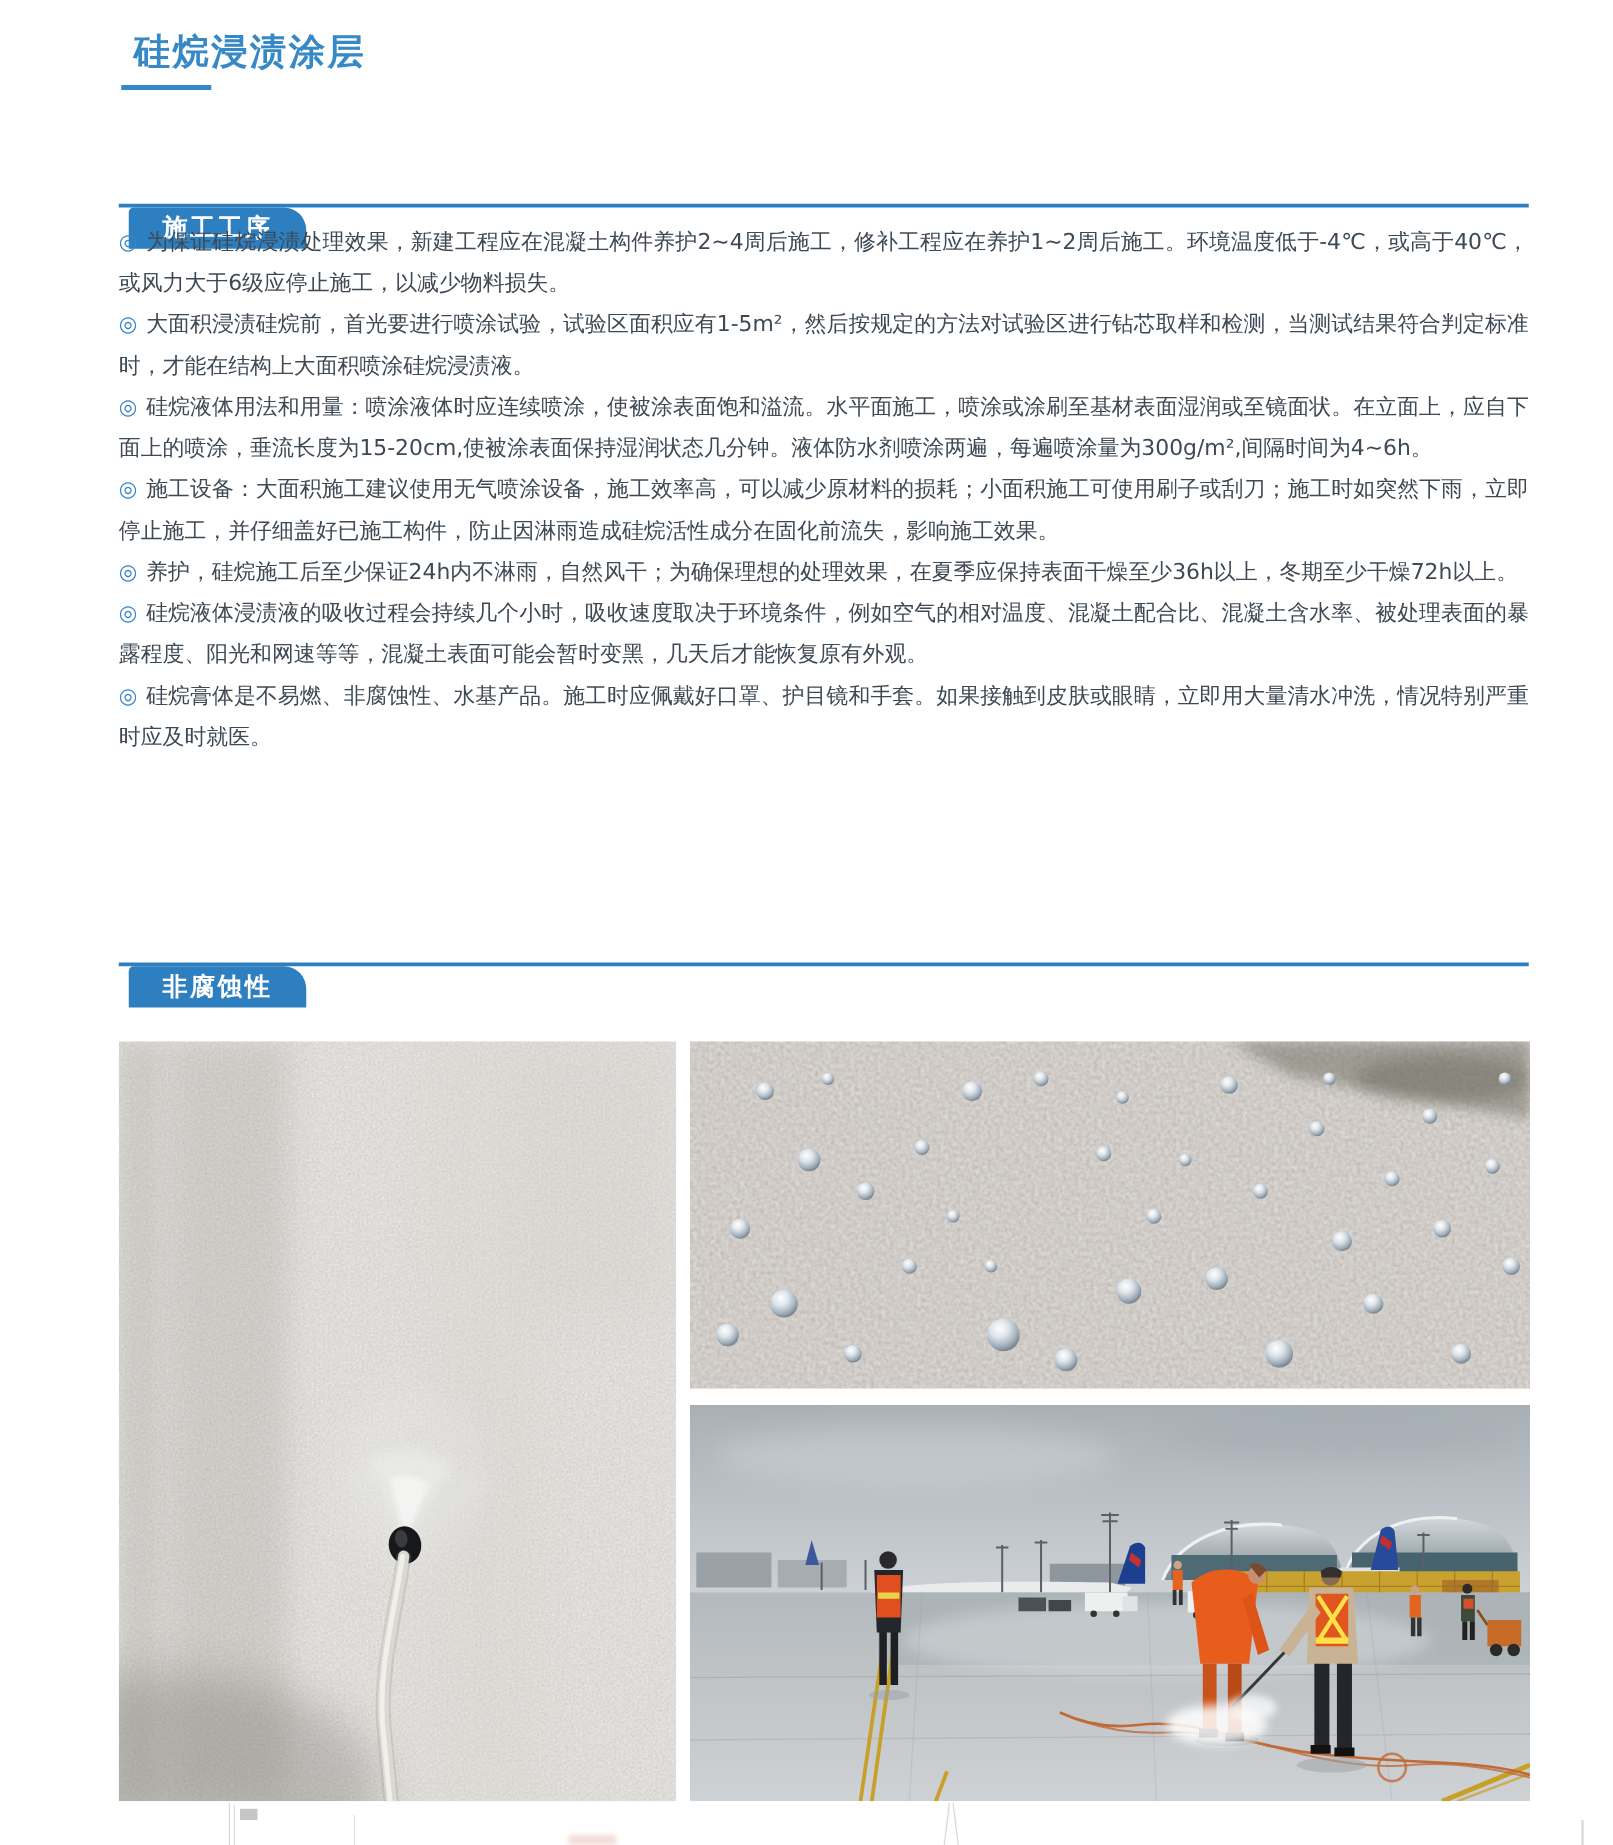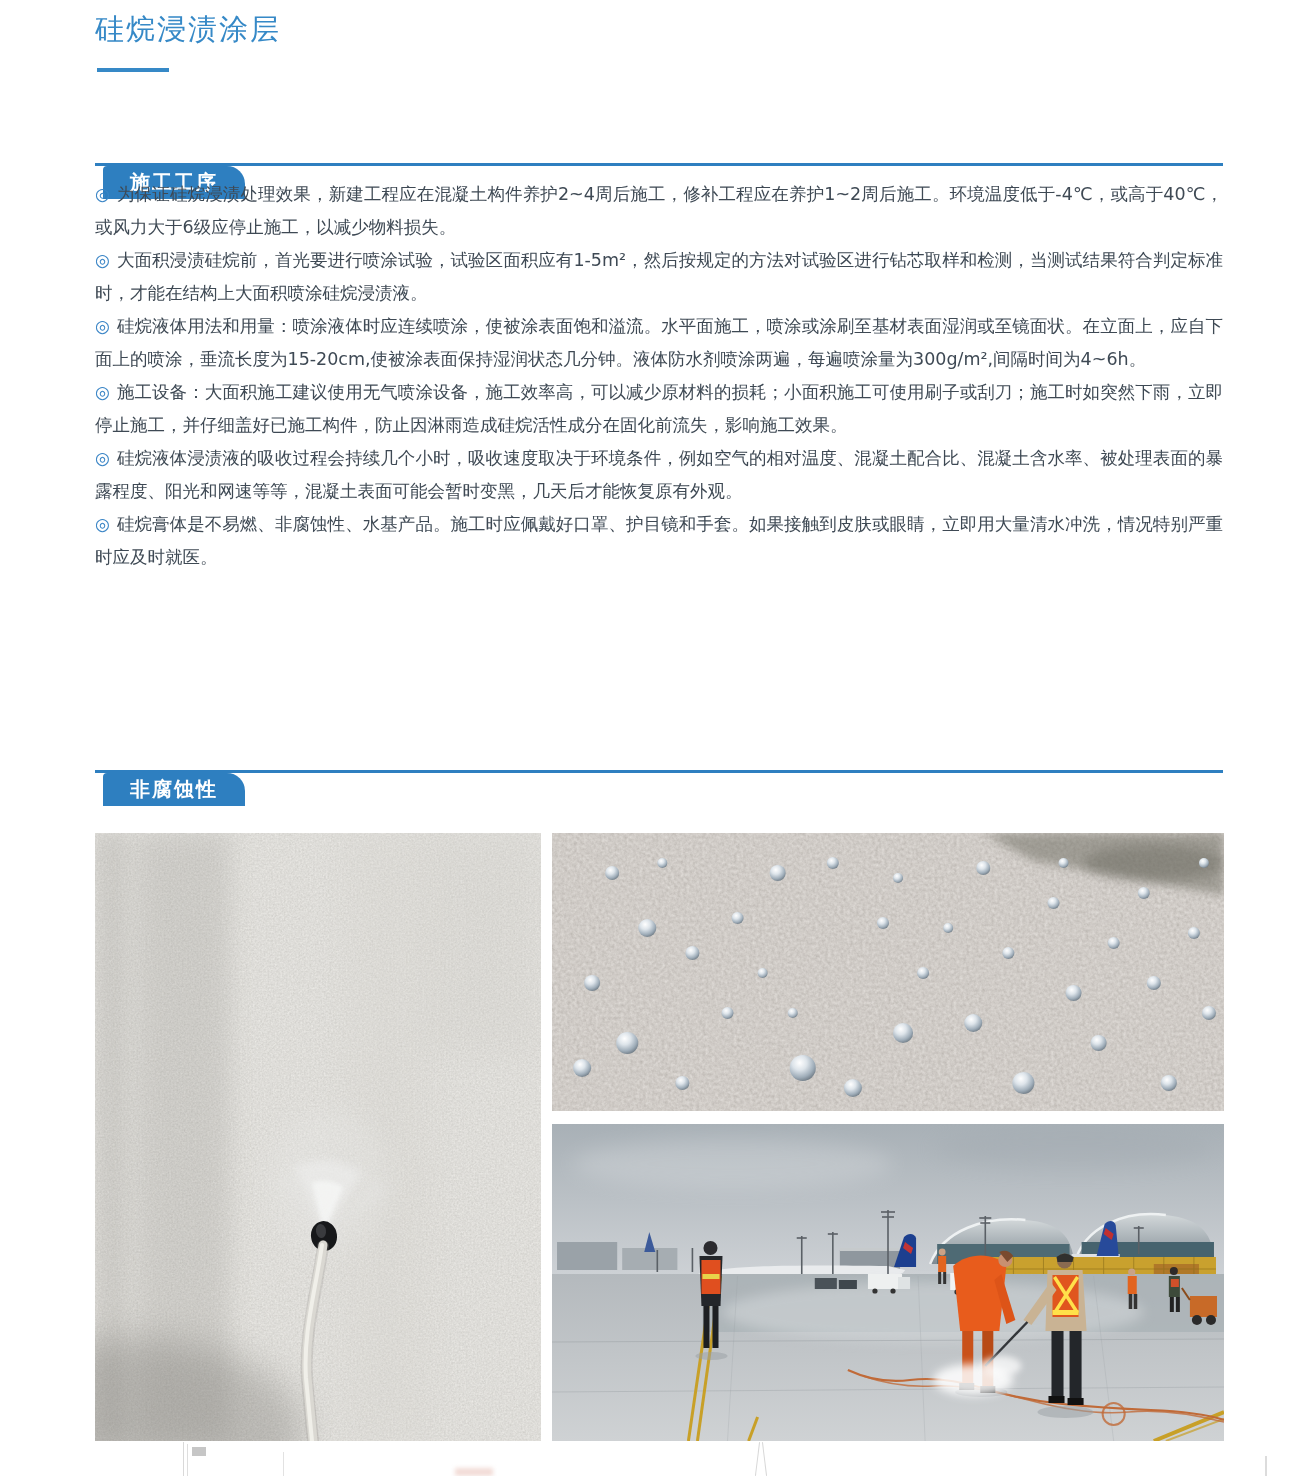--- a/index.html
+++ b/index.html
@@ -1,18 +1,18 @@
 <!DOCTYPE html>
 <html><head>
 <meta charset="utf-8">
 <style>
   html,body{margin:0;padding:0;background:#ffffff;}
   .page{position:relative;width:1290px;height:1476px;background:#ffffff;overflow:hidden;
         font-family:"DejaVu Sans","Liberation Sans",sans-serif;}
-  .page-title{position:absolute;left:95px;top:10px;margin:0;font-size:29px;font-weight:400;
+  .page-title{position:absolute;left:95px;top:10px;margin:12px;font-size:29px;font-weight:700;
         color:#3689c7;letter-spacing:2px;}
   .title-underline{position:absolute;left:97px;top:68px;width:72px;height:4px;background:#3689c7;}
   .badge{position:absolute;left:103px;height:33px;line-height:33px;padding:0 27px;
         background:#2e7fc0;color:#ffffff;font-size:20px;font-weight:700;letter-spacing:2px;
         border-radius:4px 18px 0 0;margin-top:33px;}
   .badge1{top:133px;}
   .badge2{top:740px;}
   .rule{position:absolute;left:95px;width:1128px;height:3px;background:#2e7fc0;}
   .rule1{top:163px;}
   .rule2{top:770px;}
@@ -46,20 +46,21 @@
   <div class="title-underline"></div>
 
   <div class="badge badge1">施工工序</div>
   <div class="rule rule1"></div>
 
   <div class="textblock textblock1">
     <p class="para"><span class="bullet">◎</span><span>为保证硅烷浸渍处理效果，新建工程应在混凝土构件养护2~4周后施工，修补工程应在养护1~2周后施工。环境温度低于-4℃，或高于40℃，或风力大于6级应停止施工，以减少物料损失。</span></p>
     <p class="para"><span class="bullet">◎</span><span>大面积浸渍硅烷前，首光要进行喷涂试验，试验区面积应有1-5m²，然后按规定的方法对试验区进行钻芯取样和检测，当测试结果符合判定标准时，才能在结构上大面积喷涂硅烷浸渍液。</span></p>
     <p class="para"><span class="bullet">◎</span><span>硅烷液体用法和用量：喷涂液体时应连续喷涂，使被涂表面饱和溢流。水平面施工，喷涂或涂刷至基材表面湿润或至镜面状。在立面上，应自下面上的喷涂，垂流长度为15-20cm,使被涂表面保持湿润状态几分钟。液体防水剂喷涂两遍，每遍喷涂量为300g/m²,间隔时间为4~6h。</span></p>
     <p class="para"><span class="bullet">◎</span><span>施工设备：大面积施工建议使用无气喷涂设备，施工效率高，可以减少原材料的损耗；小面积施工可使用刷子或刮刀；施工时如突然下雨，立即停止施工，并仔细盖好已施工构件，防止因淋雨造成硅烷活性成分在固化前流失，影响施工效果。</span></p>
+    <p class="para"><span class="bullet">◎</span><span>养护，硅烷施工后至少保证24h内不淋雨，自然风干；为确保理想的处理效果，在夏季应保持表面干燥至少36h以上，冬期至少干燥72h以上。</span></p>
     <p class="para"><span class="bullet">◎</span><span>硅烷液体浸渍液的吸收过程会持续几个小时，吸收速度取决于环境条件，例如空气的相对温度、混凝土配合比、混凝土含水率、被处理表面的暴露程度、阳光和网速等等，混凝土表面可能会暂时变黑，几天后才能恢复原有外观。</span></p>
     <p class="para"><span class="bullet">◎</span><span>硅烷膏体是不易燃、非腐蚀性、水基产品。施工时应佩戴好口罩、护目镜和手套。如果接触到皮肤或眼睛，立即用大量清水冲洗，情况特别严重时应及时就医。</span></p>
   </div>
 
   <div class="badge badge2">非腐蚀性</div>
   <div class="rule rule2"></div>
 
 
   <div class="photo photo-left">
     <svg viewBox="0 0 446 608" preserveAspectRatio="none">

